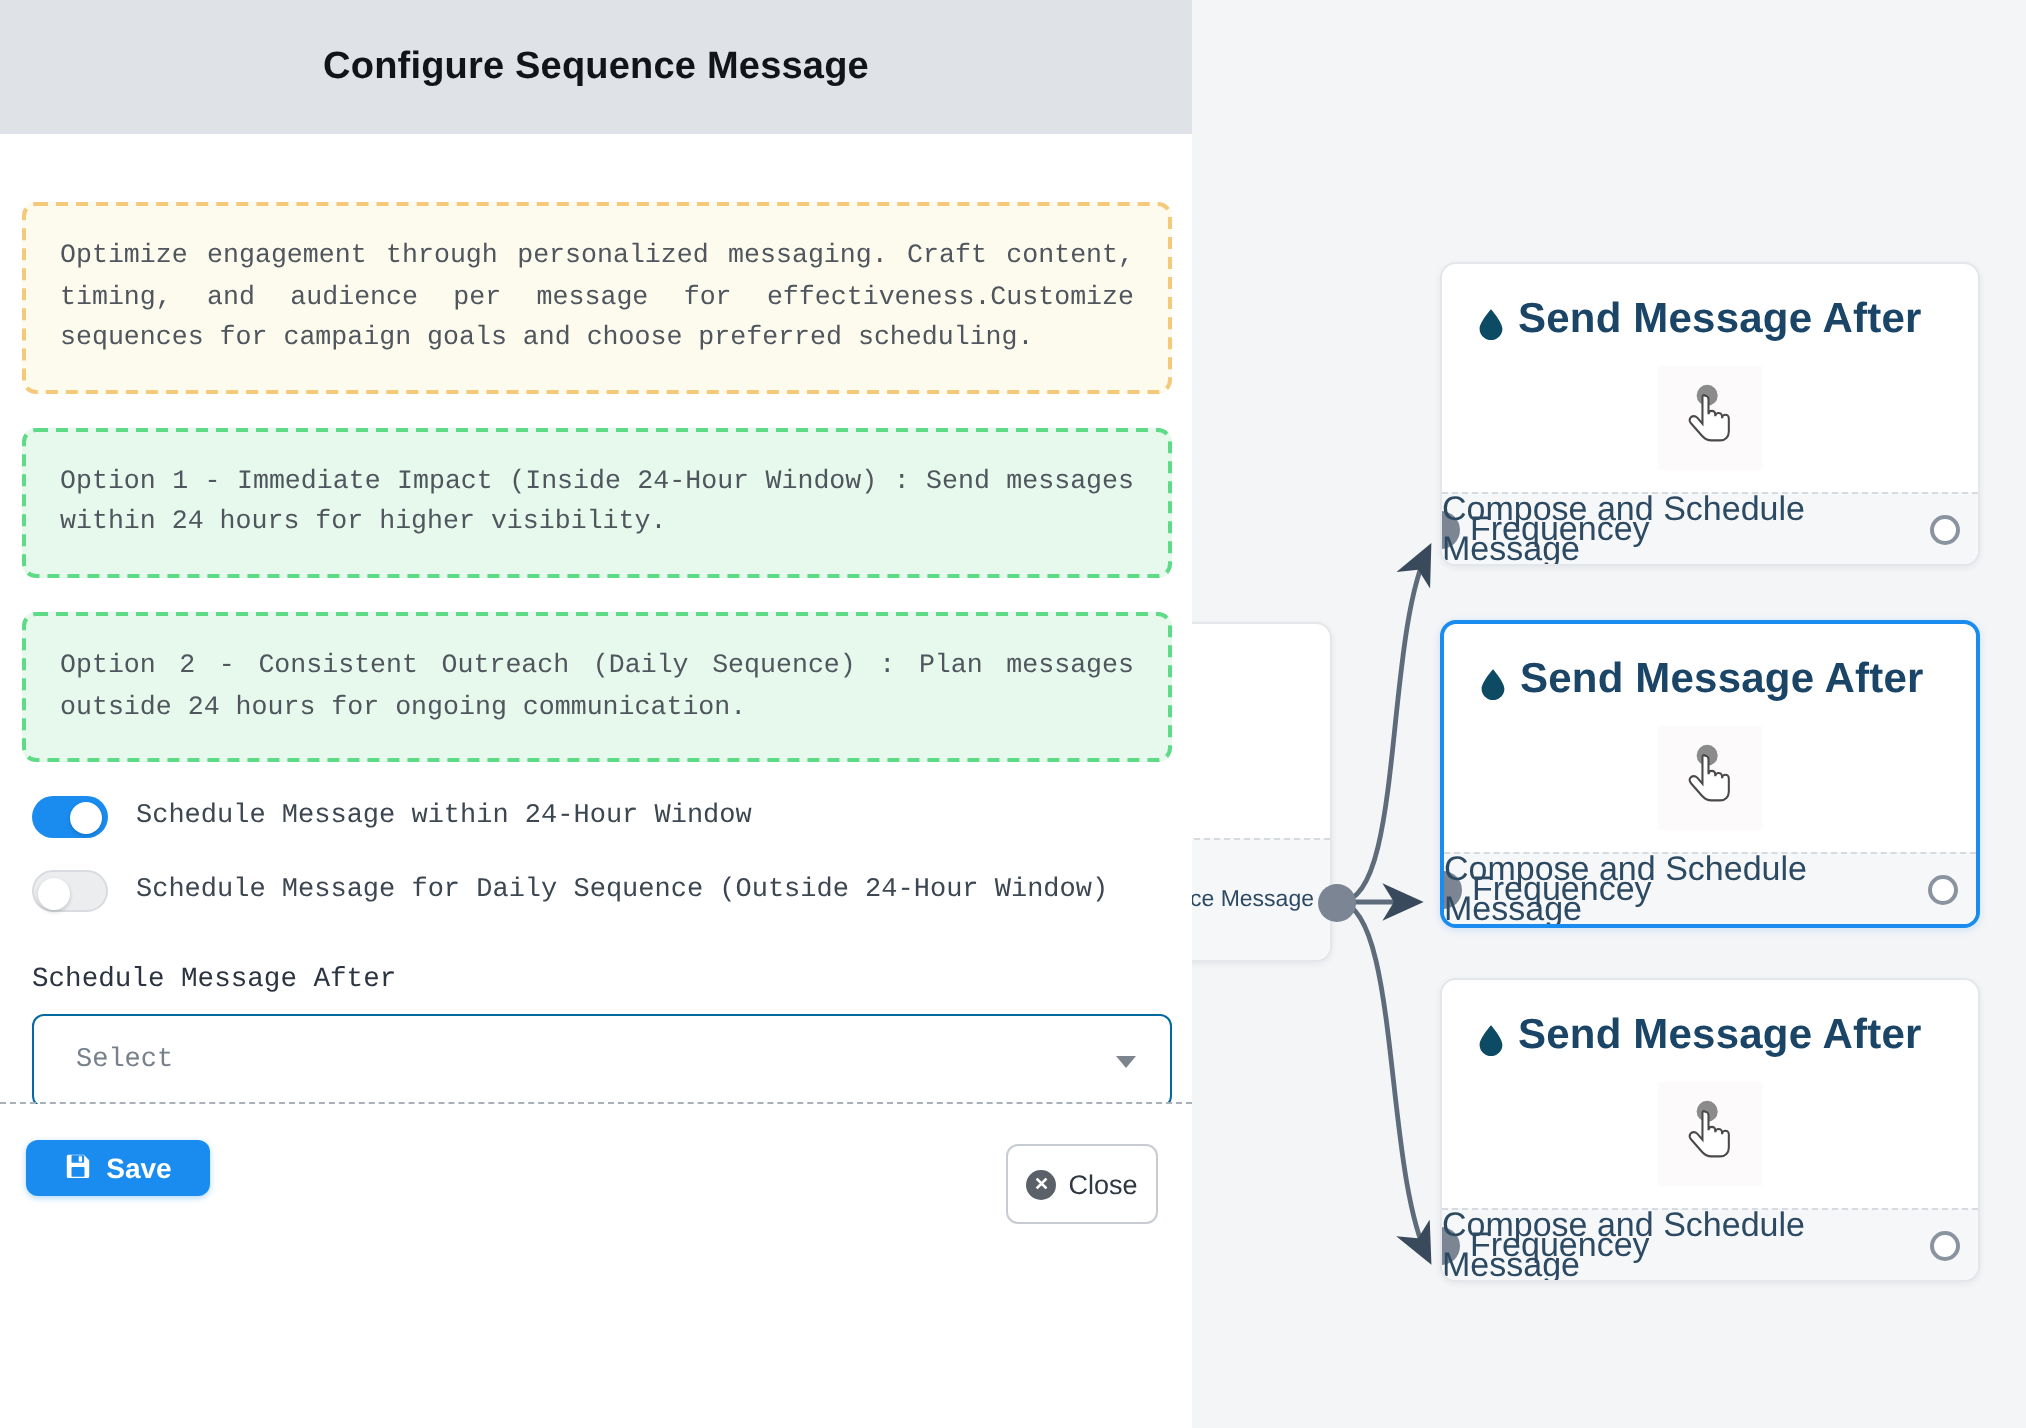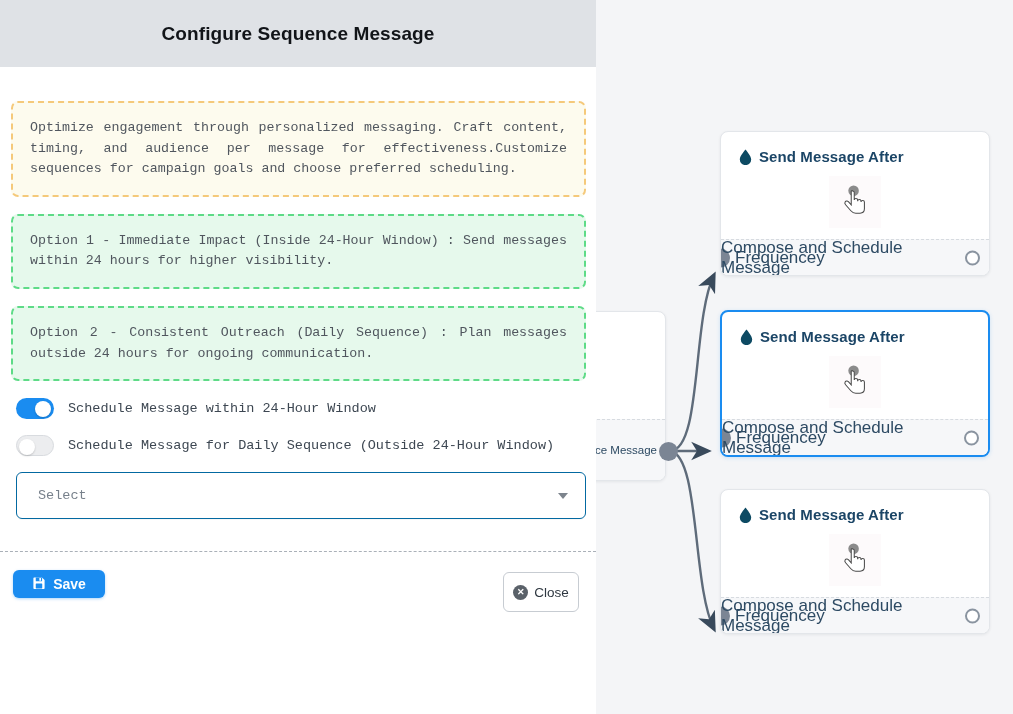--- a/index.html
+++ b/index.html
@@ -31,21 +31,21 @@
     box-shadow: 0 1px 3px rgba(16,24,40,.07);
     overflow: hidden;
   }
   .node.selected {
     border: 2px solid #1a8cf0;
     box-shadow: 0 1px 4px rgba(26,140,240,.18);
   }
   .node-title {
     display: flex; align-items: center; gap: 7px;
     padding: 16px 0 0 18px;
-    font-size: 15px; font-weight: bold; color: #1b4566;
+    font-size: 21px; font-weight: bold; color: #1b4566;
     letter-spacing: .1px;
   }
   .drop-icon { display: inline-block; width: 13px; height: 16px; flex: none; }
   .node-body {
     height: 74px;
     display: flex; align-items: center; justify-content: center;
   }
   .tap-box {
     width: 52px; height: 52px; background: #fdfafb;
     display: flex; align-items: center; justify-content: center;
@@ -331,20 +331,21 @@
         <span class="toggle-label">Schedule Message within 24-Hour Window</span>
       </div>
 
       <div class="toggle-row">
         <span class="switch off">
           <span class="knob"></span>
         </span>
         <span class="toggle-label">Schedule Message for Daily Sequence (Outside 24-Hour Window)</span>
       </div>
 
+      <div class="field-label">Schedule Message After</div>
 
       <div class="select">
         <span class="placeholder">Select</span>
         <span class="caret"></span>
       </div>
     </div>
 
     <div id="panel-divider"></div>
 
     <div id="panel-footer">

